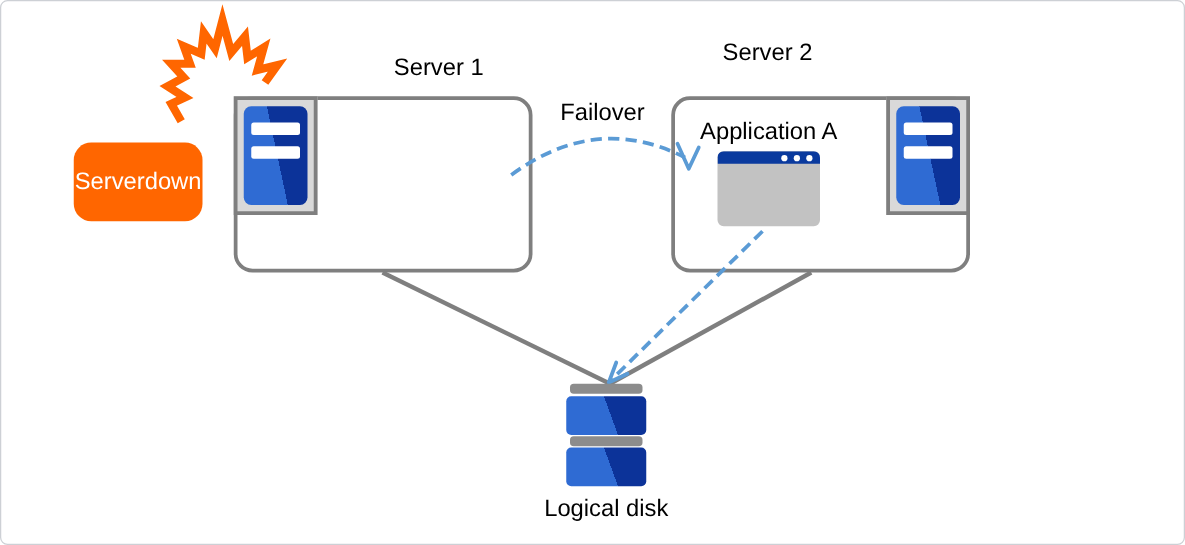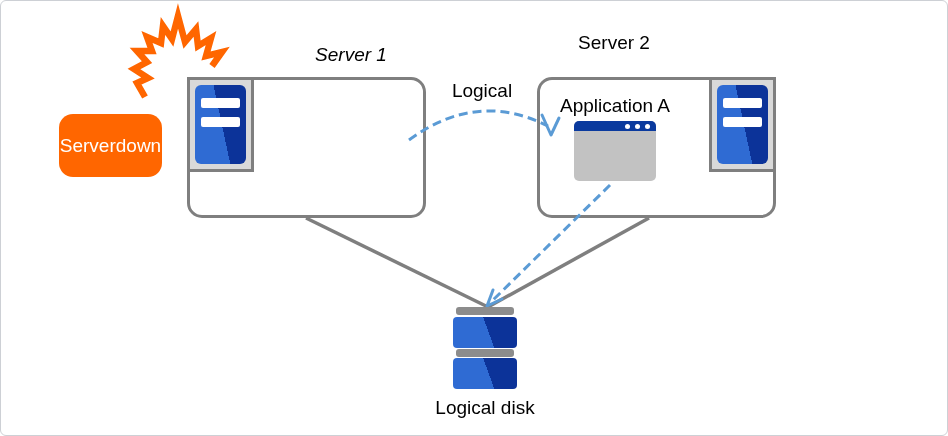--- a/index.html
+++ b/index.html
@@ -14,21 +14,21 @@
     position:absolute;box-sizing:border-box;background:#fff;
     border:3px solid #7f7f7f;border-radius:15px;z-index:1;
   }
   #server1-box{left:186px;top:76px;width:239px;height:141px;}
   #server2-box{left:536px;top:76px;width:239px;height:141px;}
 
   .diagram-label{
     position:absolute;font-size:19px;line-height:22px;text-align:center;
     white-space:nowrap;z-index:3;color:#000;
   }
-  #server1-label{left:280px;top:43px;width:140px;font-style:italic;}
+  #server1-label{left:280px;top:43px;width:140px;}
   #server2-label{left:543px;top:31px;width:140px;}
   #failover-label{left:421px;top:79px;width:120px;}
   #application-label{left:544px;top:94px;width:140px;}
   #disk-label{left:414px;top:396px;width:140px;}
 
   
   .server-icon{
     position:absolute;width:67px;height:95px;box-sizing:border-box;
     background:#d9d9d9;border:3px solid #7f7f7f;z-index:3;
   }
@@ -90,21 +90,21 @@
 
     <path d="M408,139 Q476,89 547,125" stroke="#5b9bd5" stroke-width="3" fill="none" stroke-dasharray="9 5"></path>
     <path d="M541,114 L550,134 L558,117" stroke="#5b9bd5" stroke-width="3" fill="none" stroke-linejoin="round" stroke-linecap="round"></path>
 
     <path d="M609,184 L489,302" stroke="#5b9bd5" stroke-width="3" fill="none" stroke-dasharray="9 5"></path>
     <path d="M501,298 L486,305 L492,289" stroke="#5b9bd5" stroke-width="3" fill="none" stroke-linejoin="round" stroke-linecap="round"></path>
   </svg>
 
   <div class="diagram-label" id="server1-label">Server 1</div>
   <div class="diagram-label" id="server2-label">Server 2</div>
-  <div class="diagram-label" id="failover-label">Logical</div>
+  <div class="diagram-label" id="failover-label">Failover</div>
   <div class="diagram-label" id="application-label">Application A</div>
   <div class="diagram-label" id="disk-label">Logical disk</div>
 
   <div class="badge">
     <span>Server</span>
     <span>down</span>
   </div>
 
   <div class="server-icon" id="server1-icon">
     <div class="tower">

